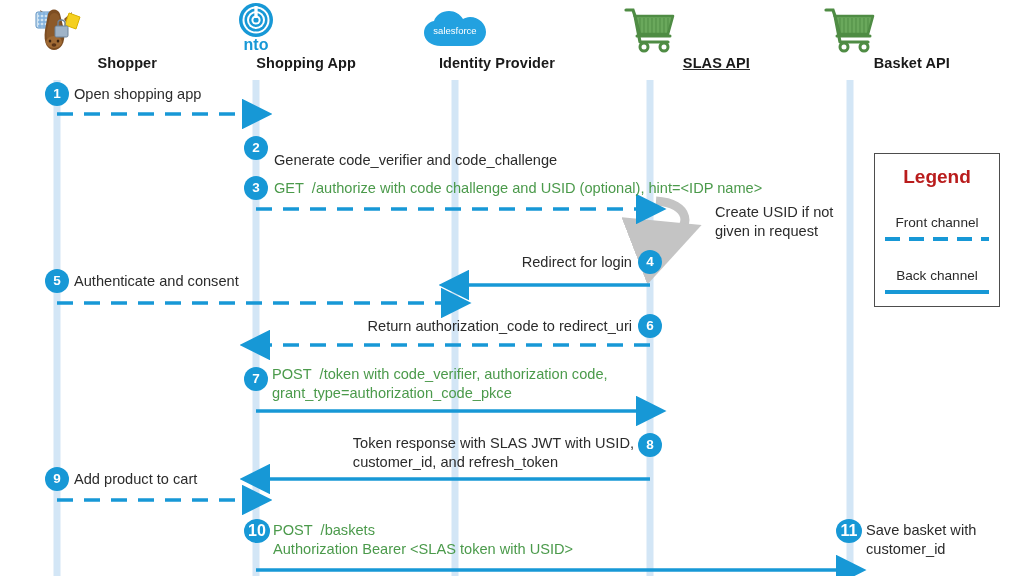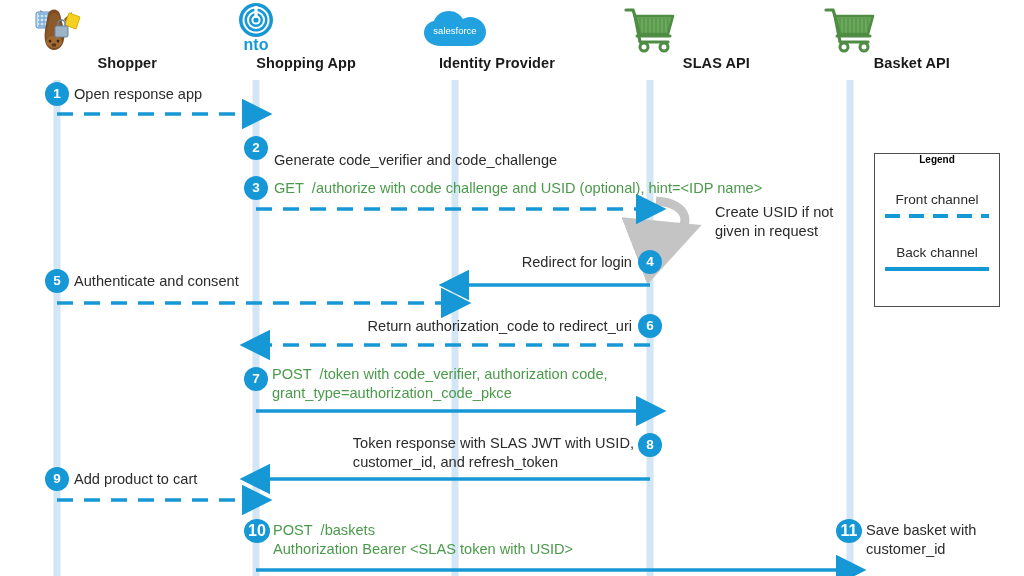--- a/index.html
+++ b/index.html
@@ -43,21 +43,22 @@
   .label.right{transform:translate(-100%,-50%);}
   .label.topleft{}
   .label.topright{transform:translateX(-100%);}
 
   
   #legend{
     position:absolute;border:1.6px solid #4d4d4d;background:#fff;
     box-sizing:border-box;
   }
   #legend .title{
-    text-align:center;font-size:10px;font-weight:bold;color:#000000;
+    text-align:center;font-size:19px;font-weight:bold;color:#b91c1c;
+    margin-top:12px;
   }
   #legend .entry{margin-top:27px;text-align:center;}
   #legend .entry .t{font-size:13.6px;color:#2b2b2b;}
   #legend .swatch{margin:7px auto 0;width:104px;height:4px;}
   #legend .swatch.dashed{
     background:repeating-linear-gradient(to right,#1798d6 0 15px,transparent 15px 24px);
   }
   #legend .swatch.solid{background:#1798d6;}
 
   
@@ -146,21 +147,21 @@
         <div class="icon">
           <svg width="70" height="46" viewBox="0 0 70 46">
       <path d="M21 38 C11 38 4 32 4 25 C4 19 8 14 14 13 C16 7 22 3 29 3
                C35 3 40 6 43 11 C45 10 47 9 50 9 C59 9 66 16 66 24
                C66 32 59 38 50 38 Z" fill="#22a1e0"></path>
       <text x="35" y="26" text-anchor="middle" font-family="Liberation Sans, sans-serif" font-size="9.5" fill="#ffffff">salesforce</text>
     </svg>
         </div>
         <div class="name">Identity Provider</div>
       </div>
-      <div class="actor" style="left: 650px; top: 2px;">
+      <div class="actor" style="left: 650px; top: 2px; text-decoration: underline;">
         <div class="icon">
           <svg width="54" height="48" viewBox="0 0 54 48">
     <path d="M3 4 h7 l2 6" stroke="#4f8c44" stroke-width="3.2" fill="none" stroke-linecap="round"></path>
     <path d="M12 10 h38 l-5 18 h-28 z" fill="#6aa85c" stroke="#4f8c44" stroke-width="2.6" stroke-linejoin="round"></path>
     <g stroke="#4f8c44" stroke-width="1.1" opacity=".85">
       <path d="M17 12 v15 M21 12 v15 M25 12 v15 M29 12 v15 M33 12 v15 M37 12 v15 M41 12 v15 M45 12 v15"></path>
     </g>
     <path d="M14 30 h33" stroke="#4f8c44" stroke-width="3" stroke-linecap="round"></path>
     <path d="M12 10 L17 36 h28" stroke="#4f8c44" stroke-width="3.2" fill="none" stroke-linecap="round" stroke-linejoin="round"></path>
     <circle cx="21" cy="41" r="4" fill="#ffffff" stroke="#4f8c44" stroke-width="3"></circle>
@@ -182,21 +183,21 @@
     <circle cx="21" cy="41" r="4" fill="#ffffff" stroke="#4f8c44" stroke-width="3"></circle>
     <circle cx="41" cy="41" r="4" fill="#ffffff" stroke="#4f8c44" stroke-width="3"></circle>
   </svg>
         </div>
         <div class="name">Basket API</div>
       </div>
     </div>
 
   <div id="annotations">
       <div class="badge" style="left: 57px; top: 94px;">1</div>
-      <div class="label left" style="left: 74px; top: 94px;">Open response app</div>
+      <div class="label left" style="left: 74px; top: 94px;">Open shopping app</div>
       <div class="badge" style="left: 256px; top: 148px;">2</div>
       <div class="label left" style="left: 274px; top: 160px;">Generate code_verifier and code_challenge</div>
       <div class="badge" style="left: 256px; top: 188px;">3</div>
       <div class="label green left" style="left: 274px; top: 188px;">GET  /authorize with code challenge and USID (optional), hint=&lt;IDP name&gt;</div>
       <div class="badge" style="left: 650px; top: 262px;">4</div>
       <div class="label right" style="left: 632px; top: 262px;">Redirect for login</div>
       <div class="badge" style="left: 57px; top: 281px;">5</div>
       <div class="label left" style="left: 74px; top: 281px;">Authenticate and consent</div>
       <div class="badge" style="left: 650px; top: 326px;">6</div>
       <div class="label right" style="left: 632px; top: 326px;">Return authorization_code to redirect_uri</div>

